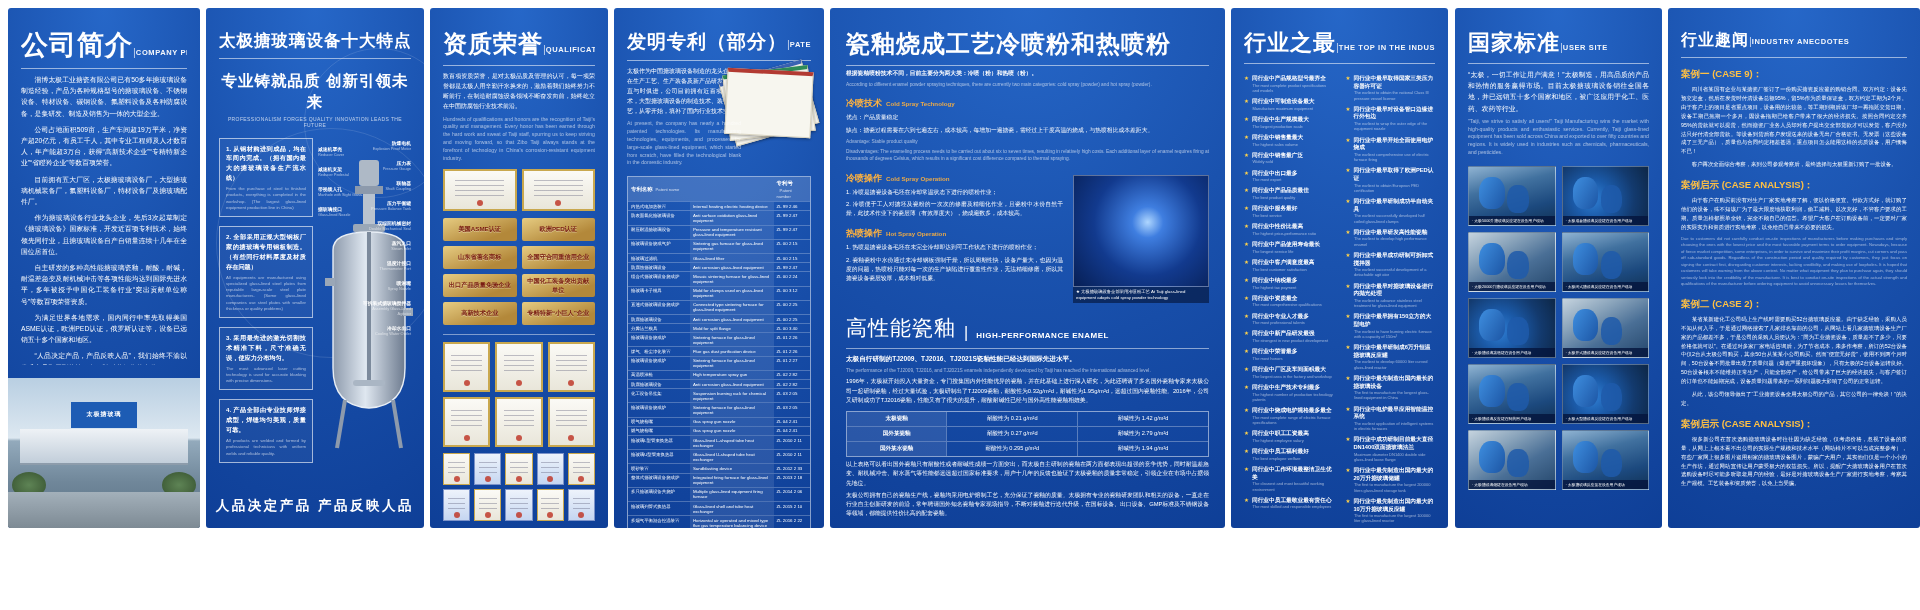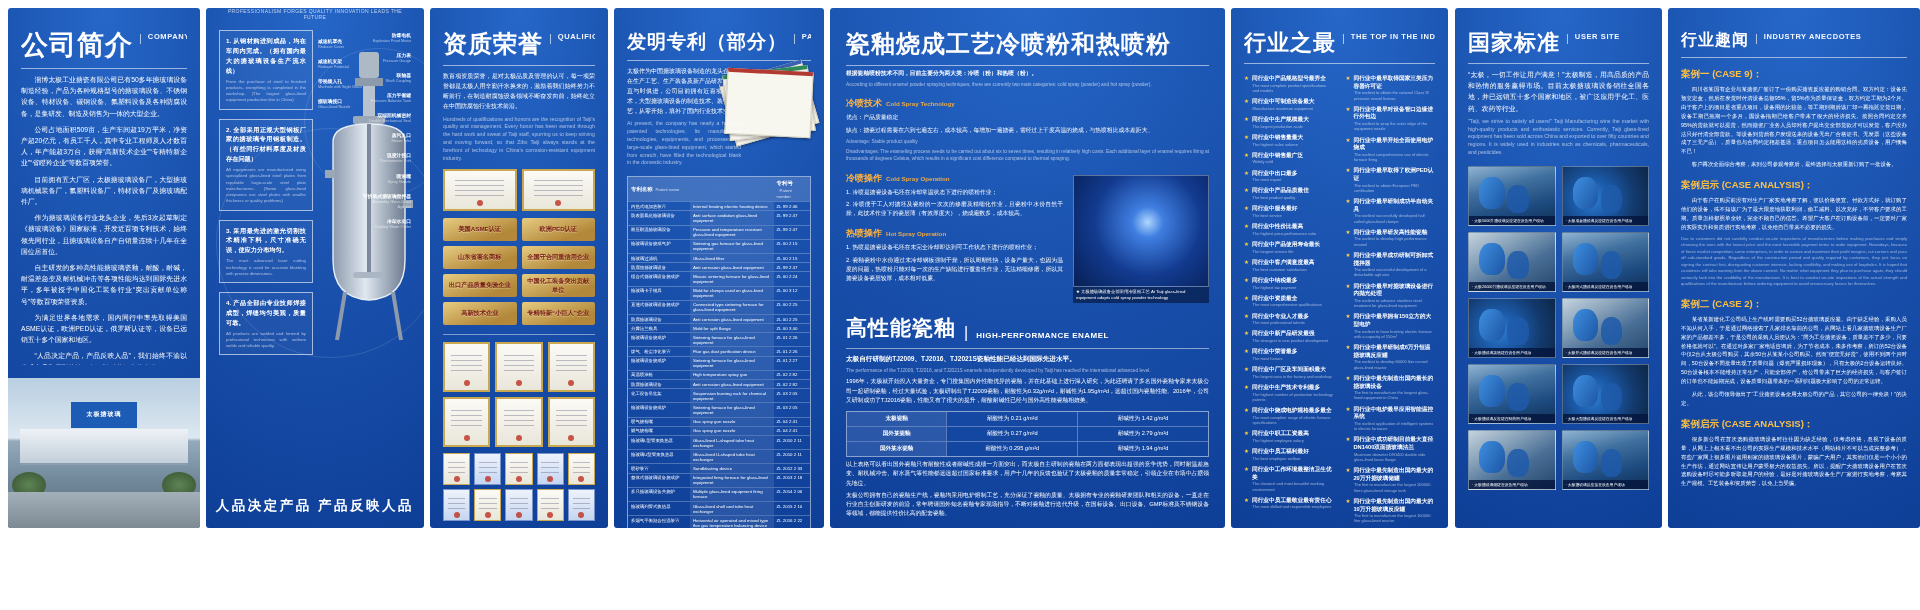--- a/index.html
+++ b/index.html
@@ -3,21 +3,21 @@
 <meta charset="utf-8">
 <style>
 *{margin:0;padding:0;box-sizing:border-box}
 html,body{width:1920px;height:610px}
 body{font-family:"Liberation Sans","DejaVu Sans",sans-serif;background:#fff;overflow:hidden}
 #stage{position:relative;width:1920px;height:610px;background:#fff}
 .panel{position:absolute;top:8px;height:520px;border-radius:3px;color:#fff;overflow:hidden;padding:0 13px;
  background:radial-gradient(140% 110% at 50% 0%,#2667c8 0%,#1a52ae 45%,#0e3e96 100%)}
 .p1{left:8px;width:192px}.p2{left:206px;width:218px}.p3{left:430px;width:178px}.p4{left:614px;width:210px}
 .p5{left:830px;width:395px;padding:0 16px}.p6{left:1231px;width:217px}.p7{left:1455px;width:207px}.p8{left:1668px;width:252px}
-.ph{display:flex;gap:6px;padding:24px 0 9px;border-bottom:1px solid rgba(255,255,255,.55);white-space:nowrap;overflow:hidden}
+.ph{display:flex;align-items:flex-end;padding:24px 0 9px;border-bottom:1px solid rgba(255,255,255,.55);white-space:nowrap;overflow:hidden}
 .ph .t{font-weight:900;letter-spacing:1px;line-height:1}
 .ph .sep{opacity:.7;font-size:11px;padding-bottom:1px}
 .ph .s{font-size:7.5px;letter-spacing:.6px;opacity:.95;font-weight:700;padding-bottom:2px}
 .p1 .t{font-size:27px}.p2 .t{font-size:16.5px}.p3 .t{font-size:24px}.p4 .t{font-size:19px}.p5 .t{font-size:24px}
 .p6 .t{font-size:22px}.p7 .t{font-size:22px}.p8 .t{font-size:16px}
 .cn-p{font-size:6.8px;line-height:1.65;text-align:justify;text-indent:2em;margin-top:5px}
 .en-p{font-size:5.2px;line-height:1.5;text-align:justify;opacity:.6;margin-top:4px}
 .bodywrap{height:296px;overflow:hidden}
 .factory{position:absolute;left:0;right:0;bottom:0;height:150px;background:linear-gradient(#b9cfe2 0%,#dde8f1 40%,#93aabc 42%,#6f8699 70%,#5b7284 100%)}
 .f-build{position:absolute;left:6%;top:34%;width:88%;height:24%;background:linear-gradient(#eef2f6,#c2ceda);border-bottom:2px solid #8d9cab}
@@ -72,21 +72,21 @@
 .sec-h{color:#ffб23e;color:#ffb23e;font-weight:800;font-size:9px;margin-top:9px}
 .sec-h .se{font-size:6.2px;font-weight:700;opacity:.9;margin-left:4px}
 .pp{font-size:5.8px;line-height:1.6;margin-top:3px;text-align:justify}
 .pp-en{font-size:4.8px;opacity:.6;line-height:1.5;margin-top:3px;text-align:justify}
 .cols{display:flex;gap:10px;align-items:flex-start}
 .colL{flex:1}
 .colR{width:136px;flex:none;margin-top:12px}
 .spray{height:112px;border:1px solid rgba(255,255,255,.35);background:radial-gradient(circle at 55% 42%,#aed6ff 0%,#3f7ee0 16%,#123a8e 55%,#071f55 100%)}
 .spray-cap{font-size:4.3px;background:rgba(2,12,40,.55);padding:2.5px 3px;line-height:1.35}
 .enamel-h{display:flex;align-items:flex-end;gap:8px;margin-top:11px;border-bottom:1px solid rgba(255,255,255,.5);padding-bottom:6px;white-space:nowrap}
-.enamel-h .t2{font-size:21px;font-weight:700;letter-spacing:1px}
+.enamel-h .t2{font-size:21px;font-weight:400;letter-spacing:1px}
 .enamel-h .s2{font-size:8px;font-weight:700;letter-spacing:.5px;padding-bottom:2px}
 .lead{font-size:6.6px;font-weight:700;margin-top:6px}
 .etable{margin-top:6px;border:1px solid rgba(255,255,255,.5);font-size:5.6px}
 .etr{display:flex}
 .etr+.etr{border-top:1px solid rgba(255,255,255,.3)}
 .etd{flex:1.2;padding:3px 4px;border-left:1px solid rgba(255,255,255,.3);text-align:center}
 .etd0{flex:.9;border-left:none;font-weight:700;background:rgba(255,255,255,.1)}
 .stars{display:flex;gap:12px;margin-top:11px}
 .scol{flex:1}
 .sitem{margin-bottom:5px}
@@ -135,20 +135,25 @@
    <div class="f-sign">太极搪玻璃</div>
    <div class="f-tree t-l"></div>
    <div class="f-tree t-r"></div>
    <div class="f-road"></div>
   </div>
  </article>
 
  <article class="panel p2">
   <div class="ring r1"></div>
   <div class="ring r2"></div>
+  <header class="ph">
+   <span class="t">太极搪玻璃设备十大特点</span>
+
+  </header>
+  <div class="slogan">专业铸就品质 创新引领未来</div>
   <div class="slogan-en">PROFESSIONALISM FORGES QUALITY   INNOVATION LEADS THE FUTURE</div>
   <div class="f-wrap">
    <div class="fcol">
           <div class="fbox">
             <p class="fbox-cn">1. 从钢材购进到成品，均在车间内完成。（拥有国内最大的搪玻璃设备生产流水线）</p>
             <p class="fbox-en">From the purchase of steel to finished products, everything is completed in the workshop. (The largest glass-lined equipment production line in China)</p>
           </div>
           <div class="fbox">
             <p class="fbox-cn">2. 全部采用正规大型钢板厂家的搪玻璃专用钢板制造。（有些同行材料厚度及材质存在问题）</p>
             <p class="fbox-en">All equipments are manufactured using specialized glass-lined steel plates from reputable large-scale steel plate manufacturers. (Some glass-lined companies use steel plates with smaller thickness or quality problems)</p>

